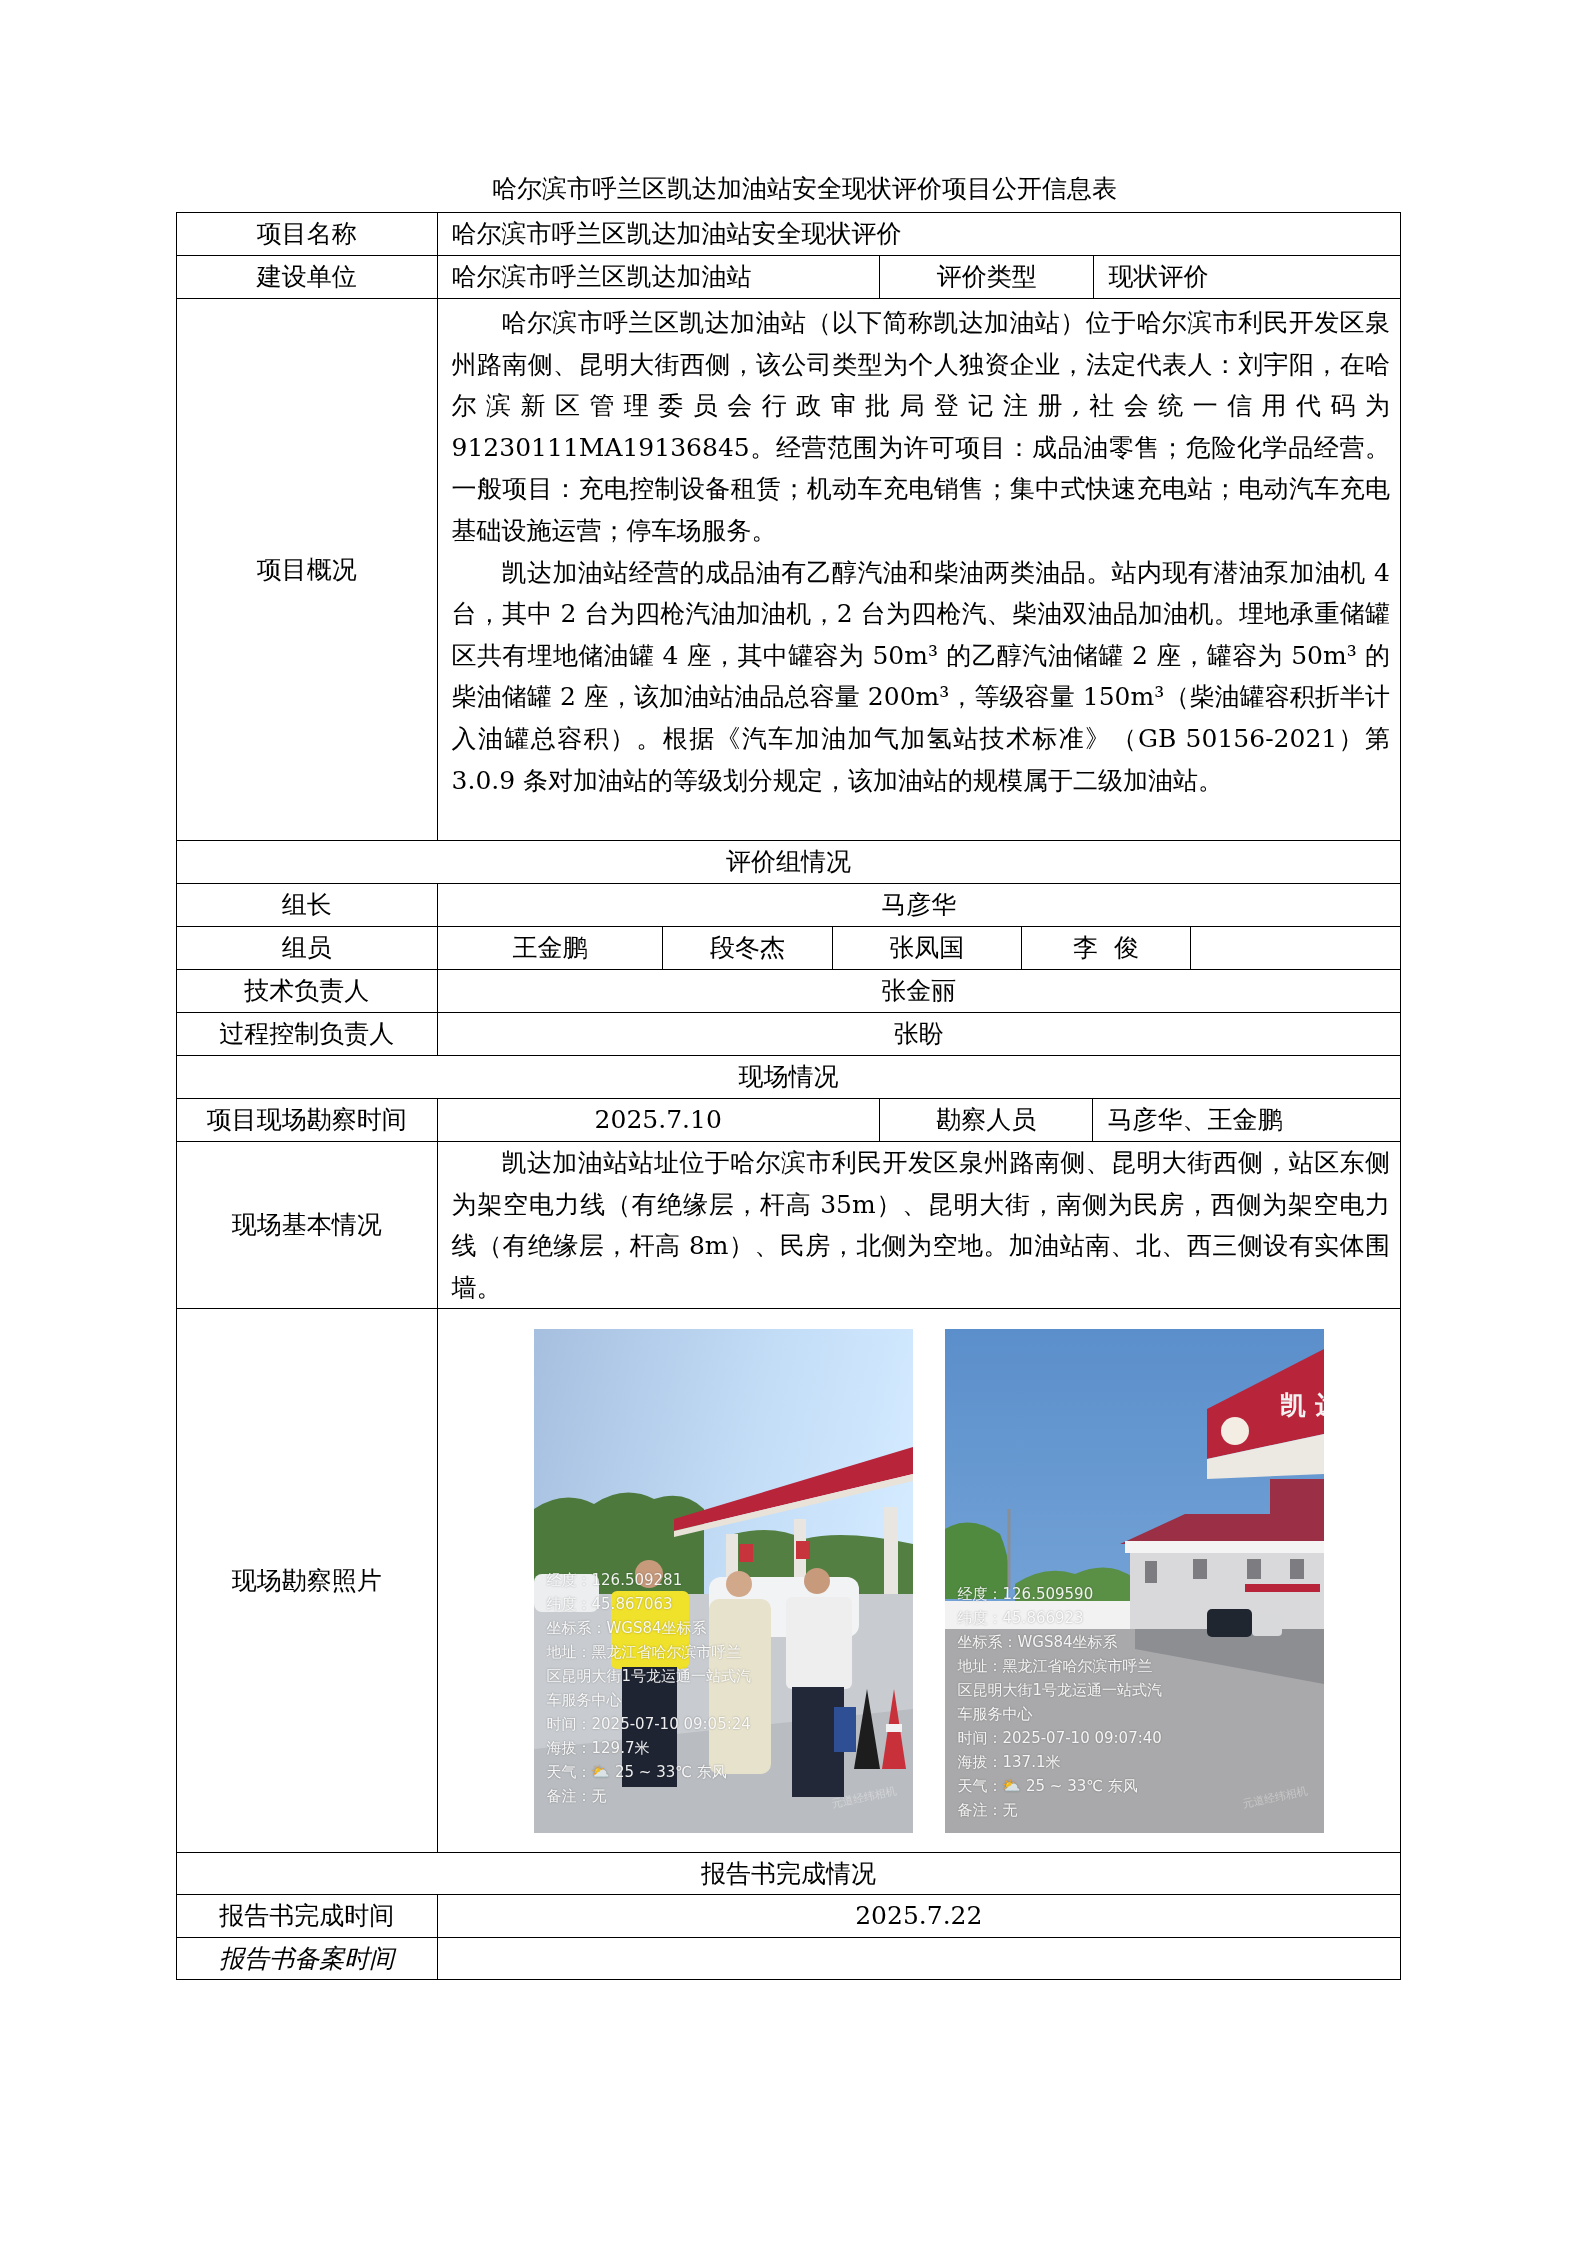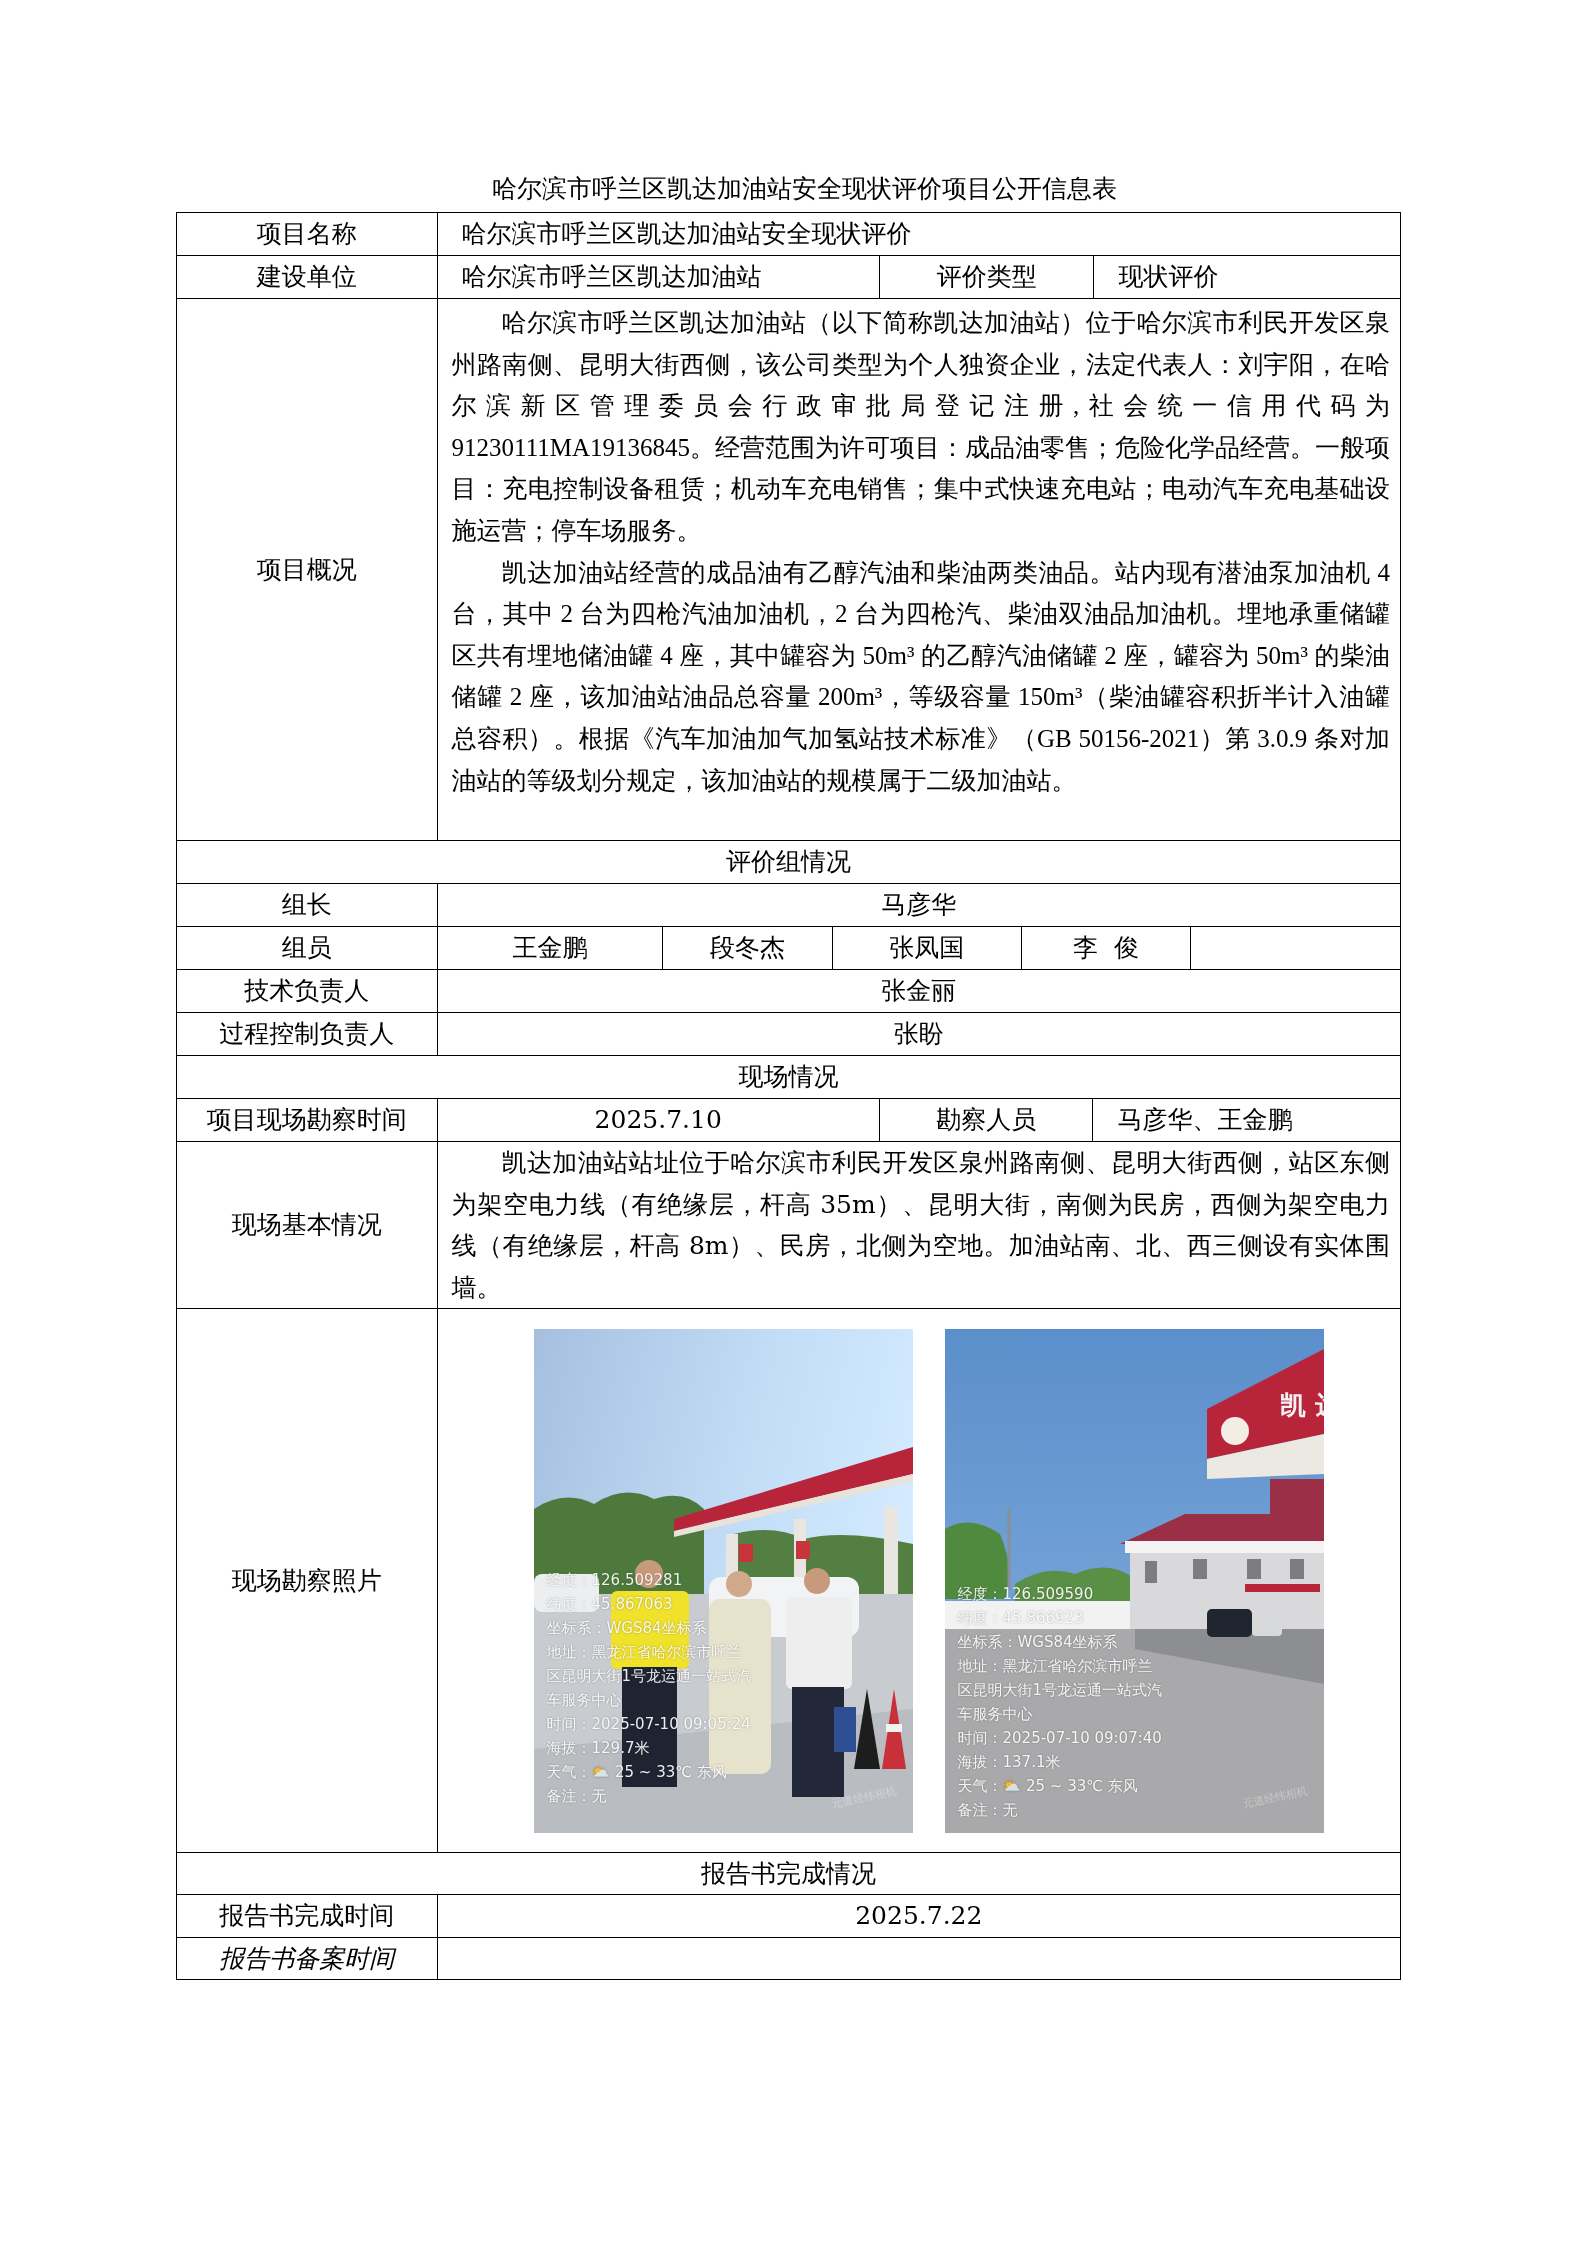--- a/index.html
+++ b/index.html
@@ -8,21 +8,21 @@
   .doc-title { position: absolute; left: 11px; width: 1587px; top: 172px; text-align: center;
                font-size: 25px; line-height: 34px; letter-spacing: 0px; }
   .tbl { position: absolute; left: 176px; top: 212px; width: 1225px; }
   .row { position: relative; border-left: 1.5px solid #000; border-right: 1.5px solid #000;
          border-top: 1.5px solid #000; box-sizing: border-box; width: 1225px; display: flex; }
   .row.last { border-bottom: 1.5px solid #000; font-style: italic; }
   .cell { box-sizing: border-box; display: flex; align-items: center; font-size: 25px; line-height: 41.6px; }
   .cell + .cell { border-left: 1.2px solid #000; }
   .lbl { width: 260px; justify-content: center; text-align: center; }
   .center { justify-content: center; text-align: center; }
-  .left { padding-left: 24px; }
+  .left { padding-left: 14px; }
   .para { display: block; padding: 0 10px 0 14px; text-align: justify; font-size: 25px; line-height: 41.6px; }
   .para p { margin: 0; text-indent: 2em; }
   .h43 { height: 43px; }
   .photo { position: relative; width: 379px; height: 504px; overflow: hidden; }
   .photo .overlay { position: absolute; left: 13px; font-family: "DejaVu Sans", "Liberation Sans", sans-serif;
                     color: rgba(255,255,255,0.92); font-size: 15px; line-height: 24px; text-shadow: 0 0 2px rgba(0,0,0,0.35); }
   .photo .wm { position: absolute; right: 16px; bottom: 14px; font-family: "DejaVu Sans", sans-serif; font-size: 11px;
                color: rgba(255,255,255,0.35); transform: rotate(-12deg); }
 </style>
 </head>
@@ -39,21 +39,21 @@
 
   <div class="row h43">
     <div class="cell lbl">建设单位</div>
     <div class="cell left" style="width:443px">哈尔滨市呼兰区凯达加油站</div>
     <div class="cell center" style="width:215px">评价类型</div>
     <div class="cell left" style="width:307px">现状评价</div>
   </div>
 
   <div class="row" style="height:542px">
     <div class="cell lbl">项目概况</div>
-    <div class="cell para" style="width:965px; padding-top:3px;font-family:Liberation Serif, serif;">
+    <div class="cell para" style="width:965px; padding-top:3px;">
       <p>哈尔滨市呼兰区凯达加油站（以下简称凯达加油站）位于哈尔滨市利民开发区泉州路南侧、昆明大街西侧，该公司类型为个人独资企业，法定代表人：刘宇阳，在哈尔滨新区管理委员会行政审批局登记注册,社会统一信用代码为91230111MA19136845。经营范围为许可项目：成品油零售；危险化学品经营。一般项目：充电控制设备租赁；机动车充电销售；集中式快速充电站；电动汽车充电基础设施运营；停车场服务。</p>
       <p>凯达加油站经营的成品油有乙醇汽油和柴油两类油品。站内现有潜油泵加油机 4 台，其中 2 台为四枪汽油加油机，2 台为四枪汽、柴油双油品加油机。埋地承重储罐区共有埋地储油罐 4 座，其中罐容为 50m³ 的乙醇汽油储罐 2 座，罐容为 50m³ 的柴油储罐 2 座，该加油站油品总容量 200m³，等级容量 150m³（柴油罐容积折半计入油罐总容积）。根据《汽车加油加气加氢站技术标准》（GB 50156-2021）第 3.0.9 条对加油站的等级划分规定，该加油站的规模属于二级加油站。</p>
     </div>
   </div>
 
   <div class="row h43">
     <div class="cell center" style="width:1225px">评价组情况</div>
   </div>
 
   <div class="row h43">

